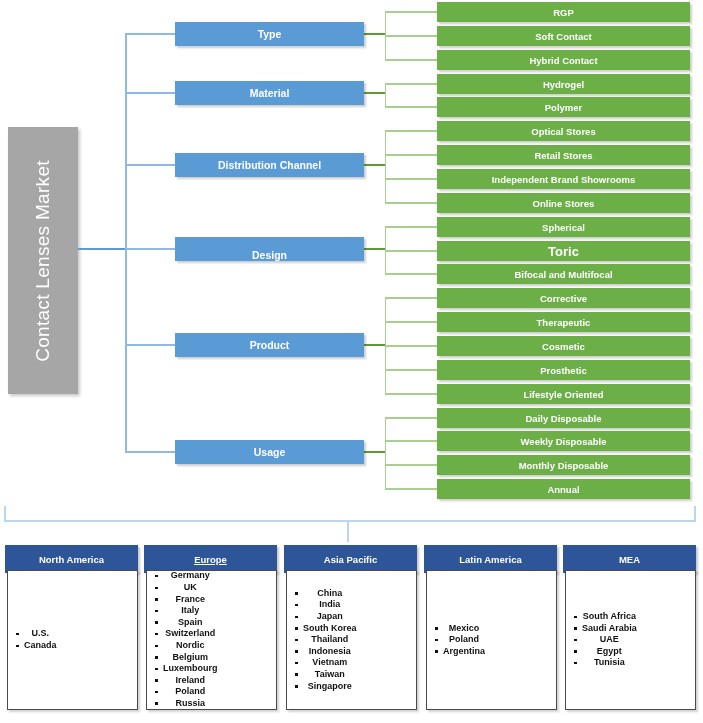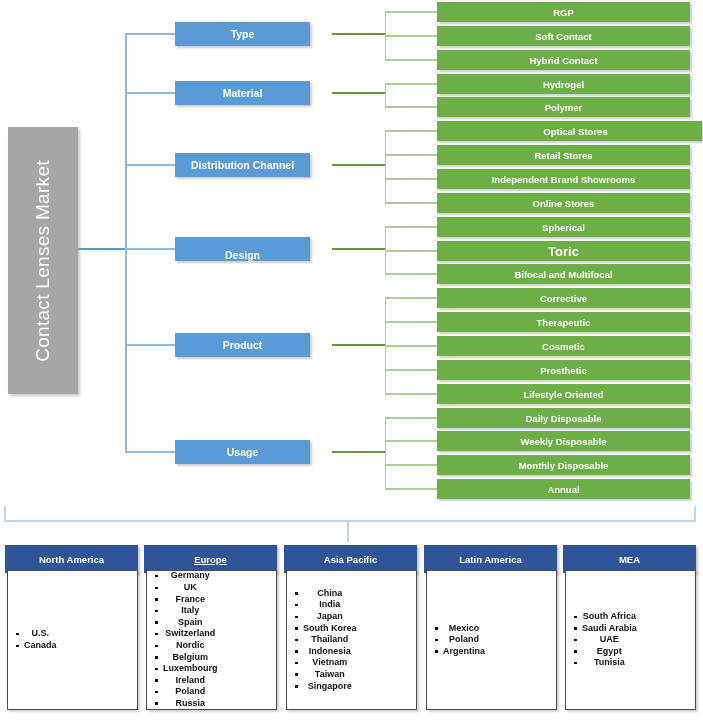--- a/index.html
+++ b/index.html
@@ -21,21 +21,21 @@
   .root-box .root-label{
     transform:rotate(-90deg);
     white-space:nowrap;
     color:#ffffff;
     font-size:19px;
     letter-spacing:.3px;
   }
 
   
   .seg-box{
-    position:absolute;left:175px;width:135px;height:24px;
+    position:absolute;left:175px;width:189px;height:24px;
     background:#5B9BD5;
     display:flex;align-items:center;justify-content:center;
     color:#ffffff;font-size:10.5px;font-weight:bold;
     box-shadow:1.5px 1.5px 2px rgba(0,0,0,.20);
     text-align:center;
   }
 
   
   .sub-box{
     position:absolute;left:437px;width:253px;height:20px;
@@ -166,21 +166,21 @@
       </div>
       <div class="sub-box" style="top:50px;">
         <span>Hybrid Contact</span>
       </div>
       <div class="sub-box" style="top:74px;">
         <span>Hydrogel</span>
       </div>
       <div class="sub-box" style="top:97px;">
         <span>Polymer</span>
       </div>
-      <div class="sub-box" style="top:121px;padding-left:12px;">
+      <div class="sub-box" style="top:121px;">
         <span>Optical Stores</span>
       </div>
       <div class="sub-box" style="top:145px;">
         <span>Retail Stores</span>
       </div>
       <div class="sub-box" style="top:169px;">
         <span>Independent Brand Showrooms</span>
       </div>
       <div class="sub-box" style="top:193px;">
         <span>Online Stores</span>

